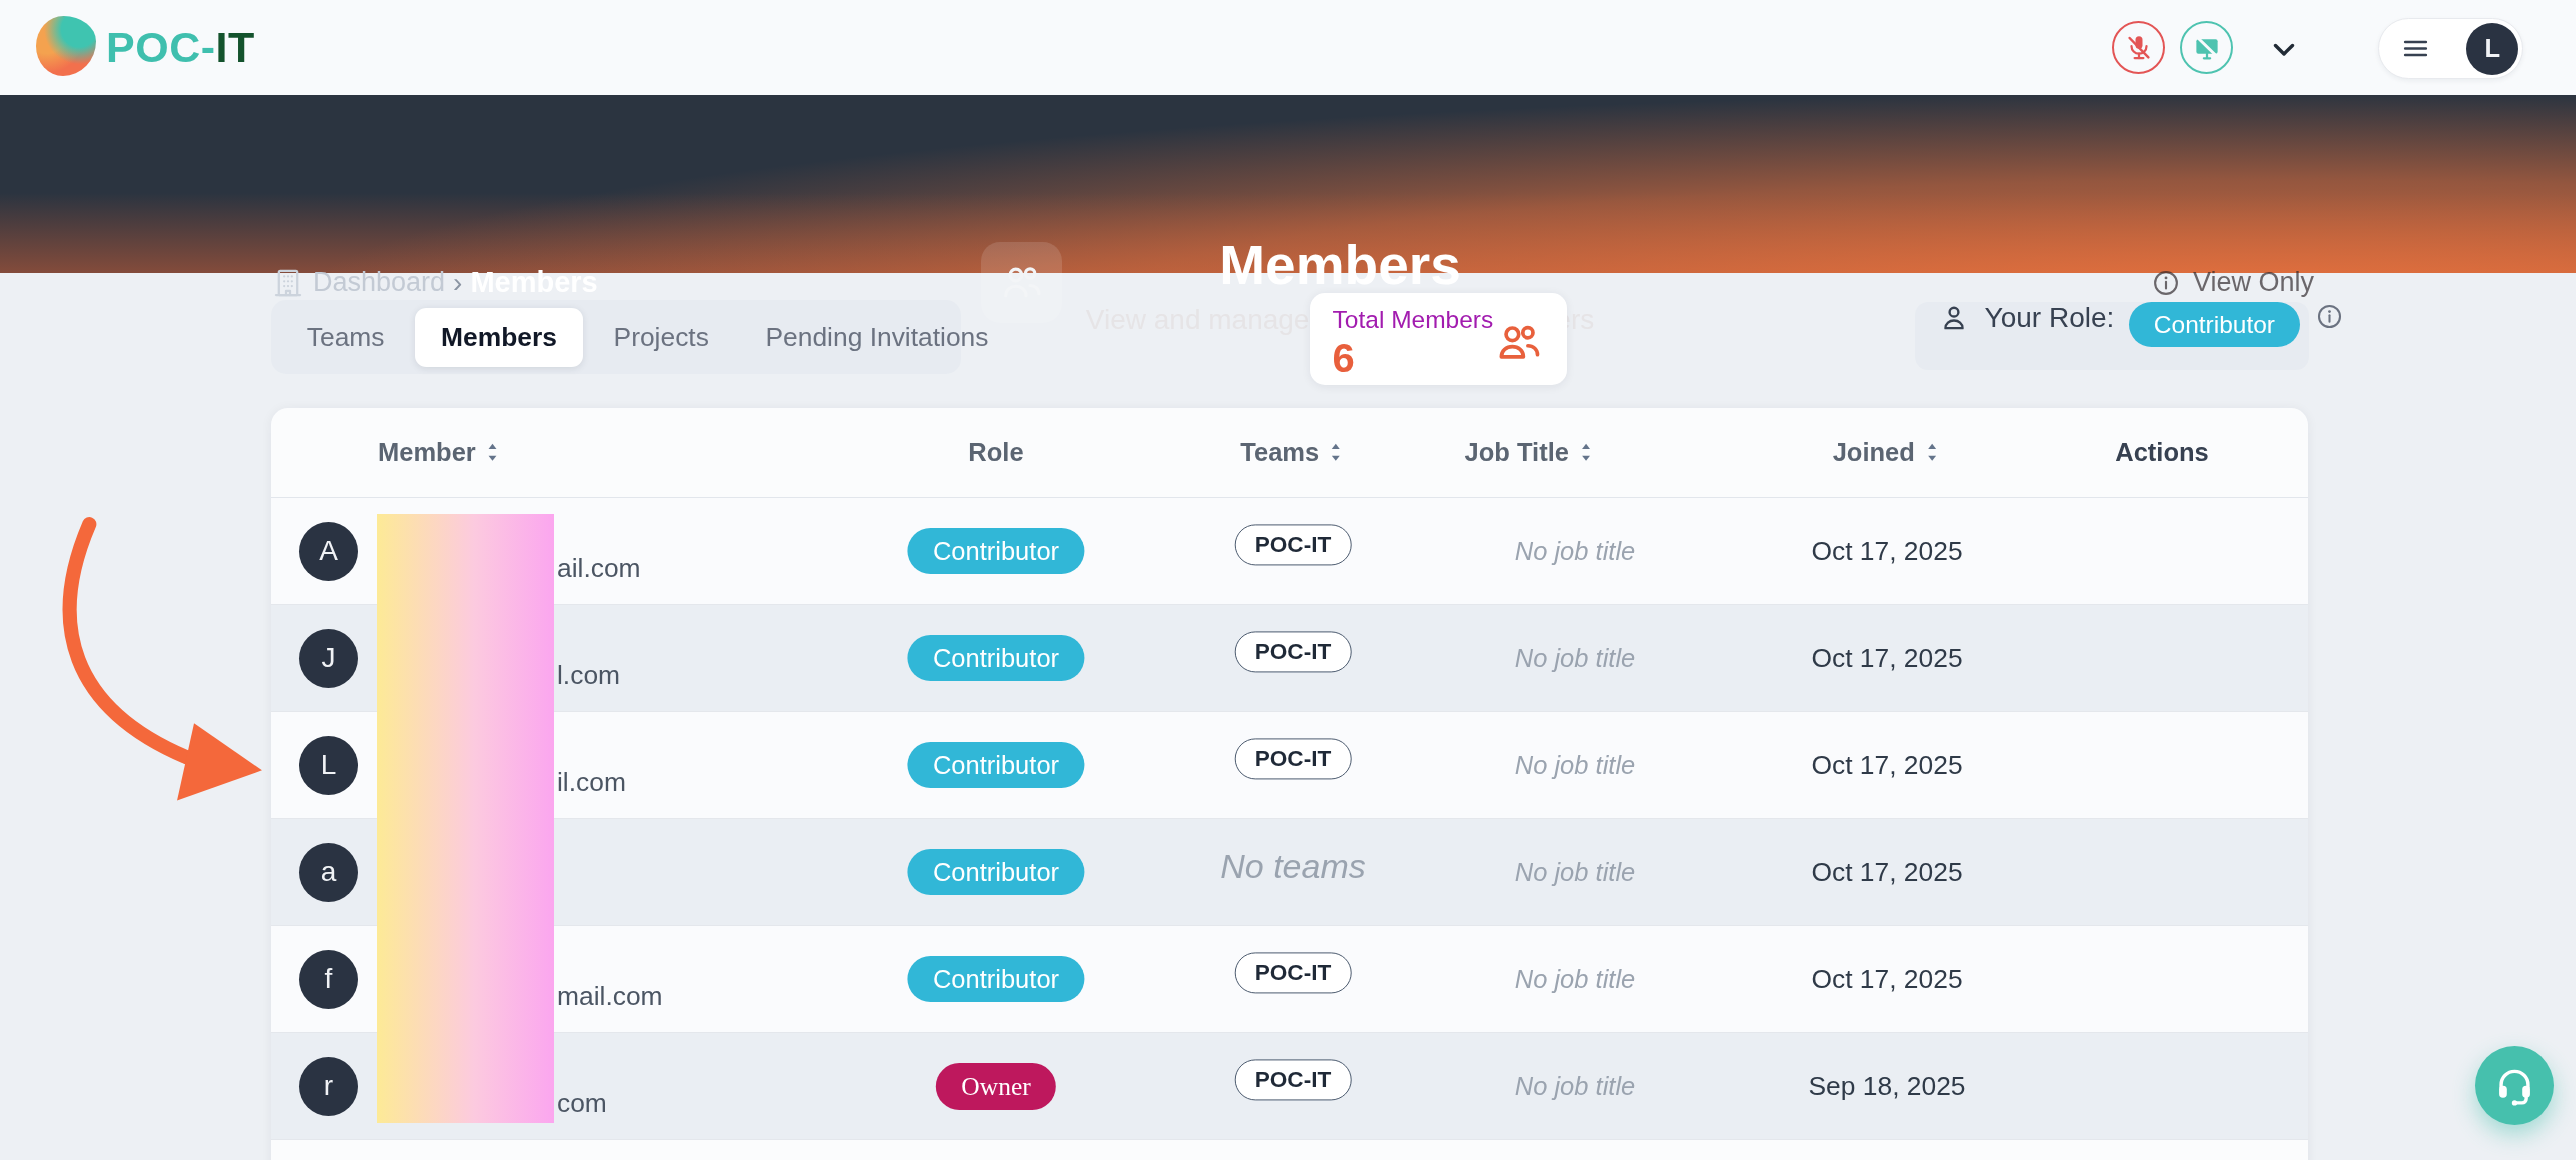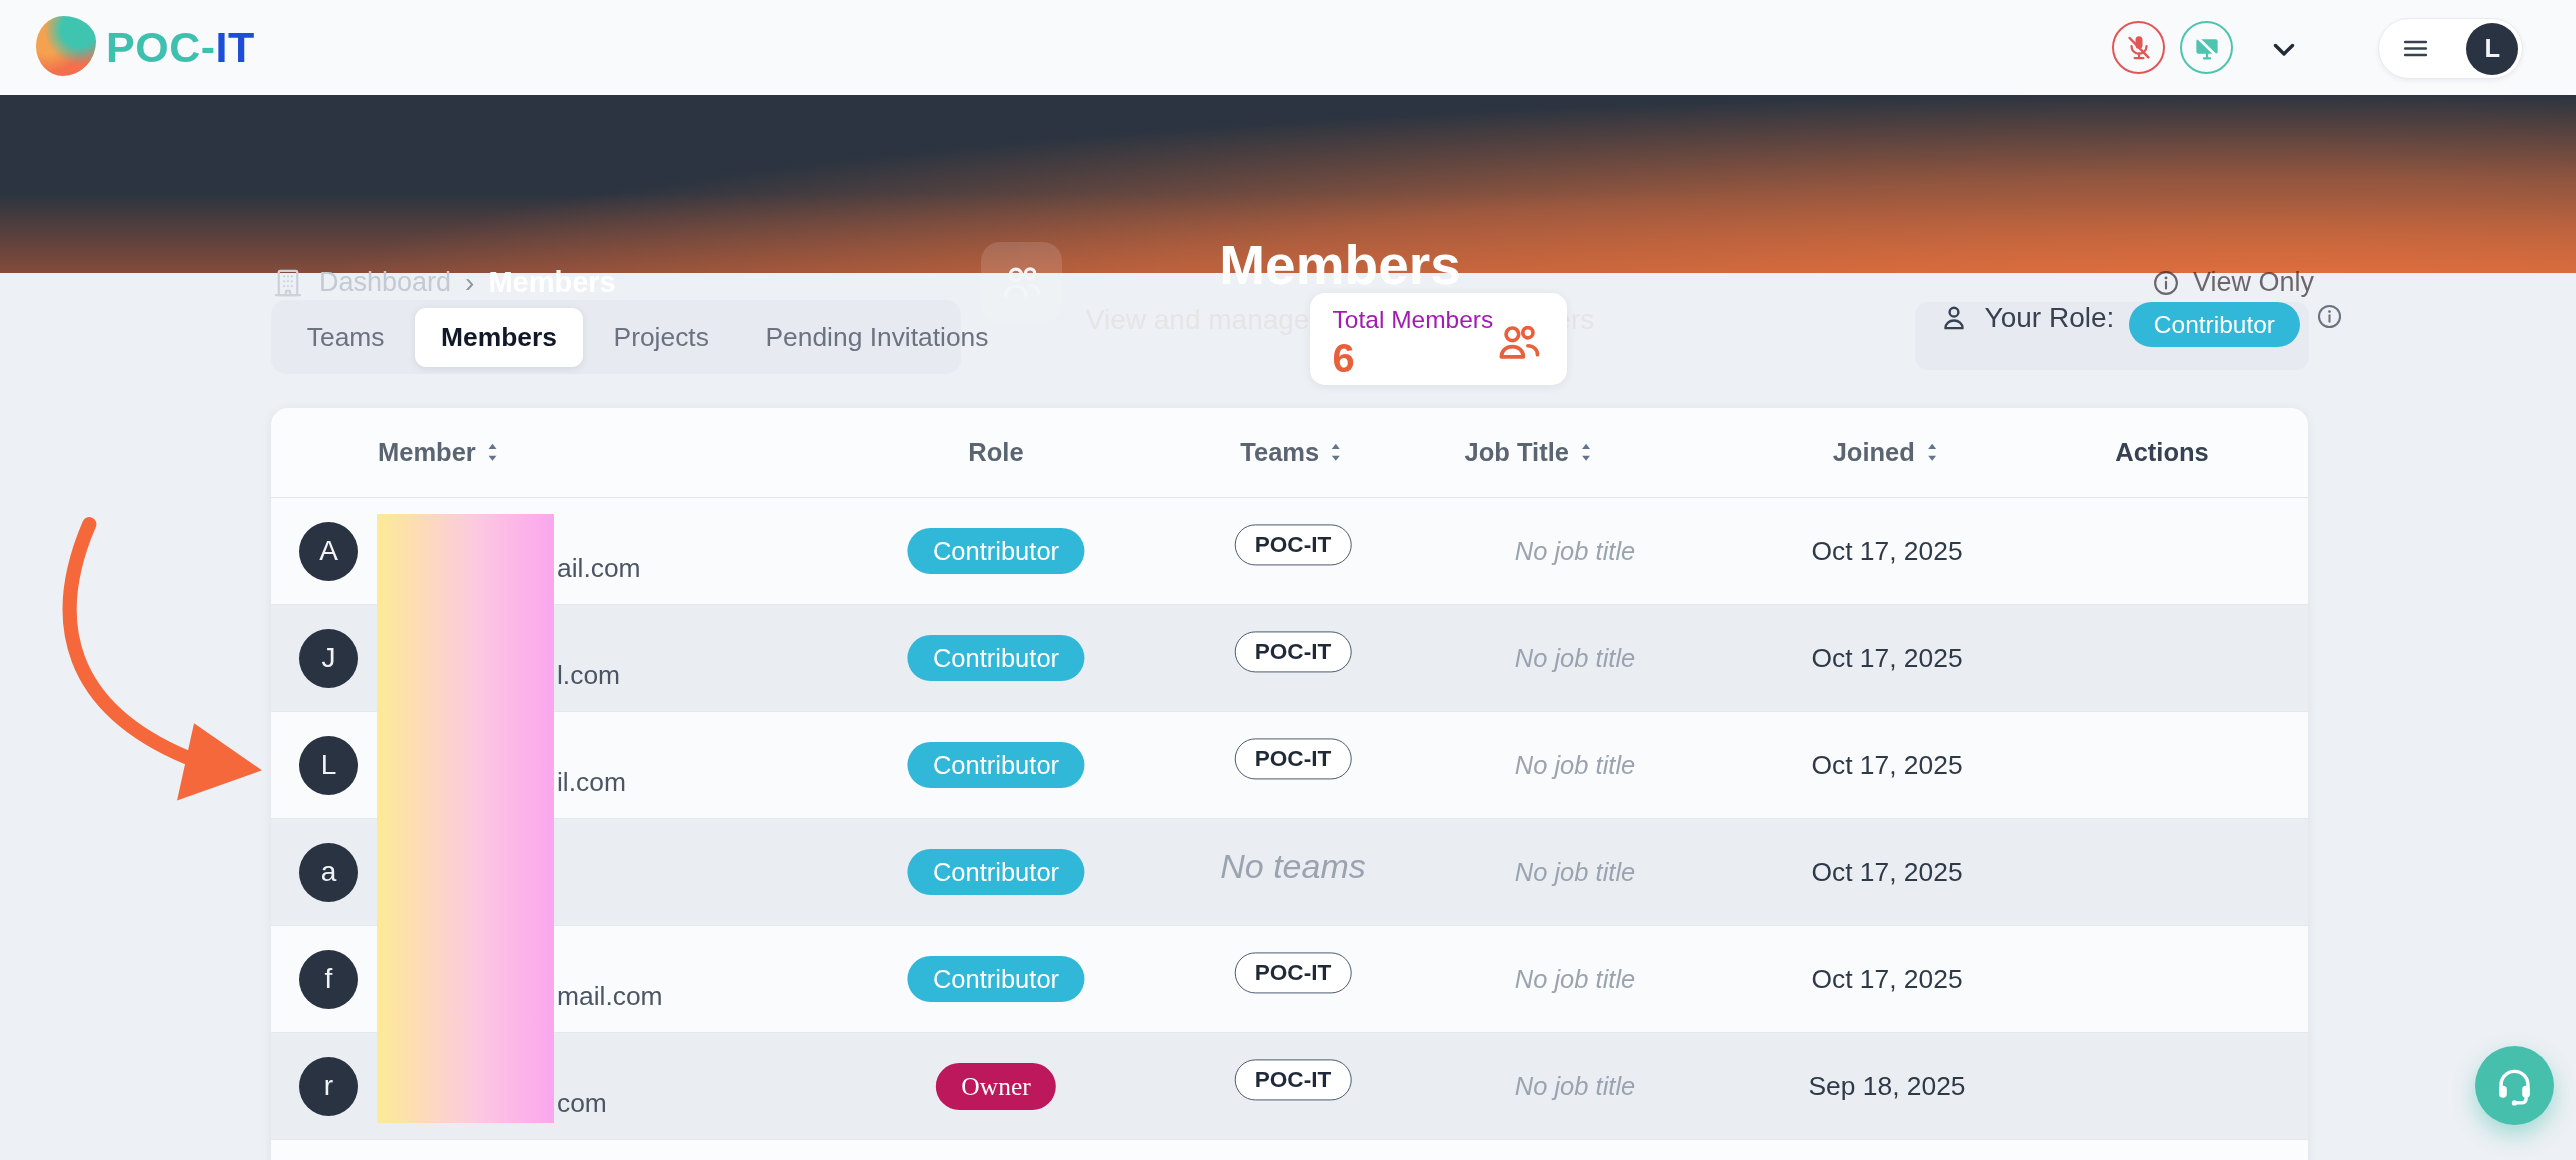--- a/index.html
+++ b/index.html
@@ -11,40 +11,40 @@
   .nav{position:absolute;left:0;top:0;width:2576px;height:95px;background:#f8fafc;}
   .logo-blob{position:absolute;left:36px;top:16px;width:60px;height:60px;
     border-radius:46% 54% 55% 45% / 50% 42% 58% 50%;
     background:
       radial-gradient(circle at 72% 22%,#3fc4b0 0 28%,rgba(63,196,176,0) 55%),
       radial-gradient(circle at 18% 30%,#f4a24f 0 30%,rgba(244,162,79,0) 60%),
       radial-gradient(circle at 45% 70%,#f2704d 0 55%,#e8603c 100%);}
   .brand-text{position:absolute;left:106px;top:0;height:95px;line-height:95px;
     font-size:43px;font-weight:800;letter-spacing:0.5px;}
   .brand-primary{color:#3fbfae;}
-  .brand-secondary{color:#1d4ed8;}
+  .brand-secondary{color:#14532d;}
   .nav-iconbtn{position:absolute;width:53px;height:53px;border-radius:50%;
     display:flex;align-items:center;justify-content:center;box-sizing:border-box;background:#fff0;}
   .mic-btn{left:2112px;top:21px;border:2.4px solid #e35555;color:#e35555;}
   .screen-btn{left:2180px;top:21px;border:2.4px solid #4ec3b0;color:#4ec3b0;}
   .chev-btn{left:2263px;top:28px;width:42px;height:42px;color:#222b36;}
   .menu-pill{position:absolute;left:2378px;top:18px;width:143px;height:59px;background:#fff;
     border:1.4px solid #e8eaee;border-radius:943px;box-shadow:0 1.9px 5.7px rgba(20,30,50,.06);}
   .menu-pill .burger{position:absolute;left:21px;top:14px;width:31px;height:31px;color:#374151;}
   .pill-avatar{position:absolute;right:3.8px;top:3.8px;width:52px;height:52px;border-radius:50%;
     background:#2a3342;color:#f1f3f6;font-size:25.5px;font-weight:700;
     display:flex;align-items:center;justify-content:center;}
 
   
   .hero{position:absolute;left:0;top:95px;width:2576px;height:178px;
     background:
       radial-gradient(120% 190% at 88% 120%,rgba(235,115,62,.98) 0%,rgba(235,115,62,.55) 38%,rgba(235,115,62,0) 64%),
       linear-gradient(to top,rgba(205,95,55,.55),rgba(205,95,55,0) 45%),
       #2b3440;}
-  .breadcrumb{position:absolute;left:271px;top:166px;display:flex;align-items:center;gap:14px;height:43px;}
+  .breadcrumb{position:absolute;left:271px;top:166px;display:flex;align-items:center;gap:8px;height:43px;}
   .bc-icon{width:34px;height:34px;color:#ccd3dc;}
   .bc-root{font-size:27px;color:#c3cad4;}
   .bc-sep{font-size:28px;color:#8b95a3;}
   .bc-current{font-size:29px;font-weight:700;color:#ffffff;}
   .hero-iconbox{position:absolute;left:981px;top:147px;width:81px;height:81px;border-radius:19px;
     background:rgba(255,255,255,.13);display:flex;align-items:center;justify-content:center;color:#f3f5f7;}
   .hero-title{position:absolute;left:1340px;top:138px;transform:translateX(-50%);
     font-size:55px;font-weight:700;color:#fff;white-space:nowrap;}
   .hero-sub{position:absolute;left:1340px;top:209px;transform:translateX(-50%);
     font-size:28px;color:#e6e4e6;white-space:nowrap;}

